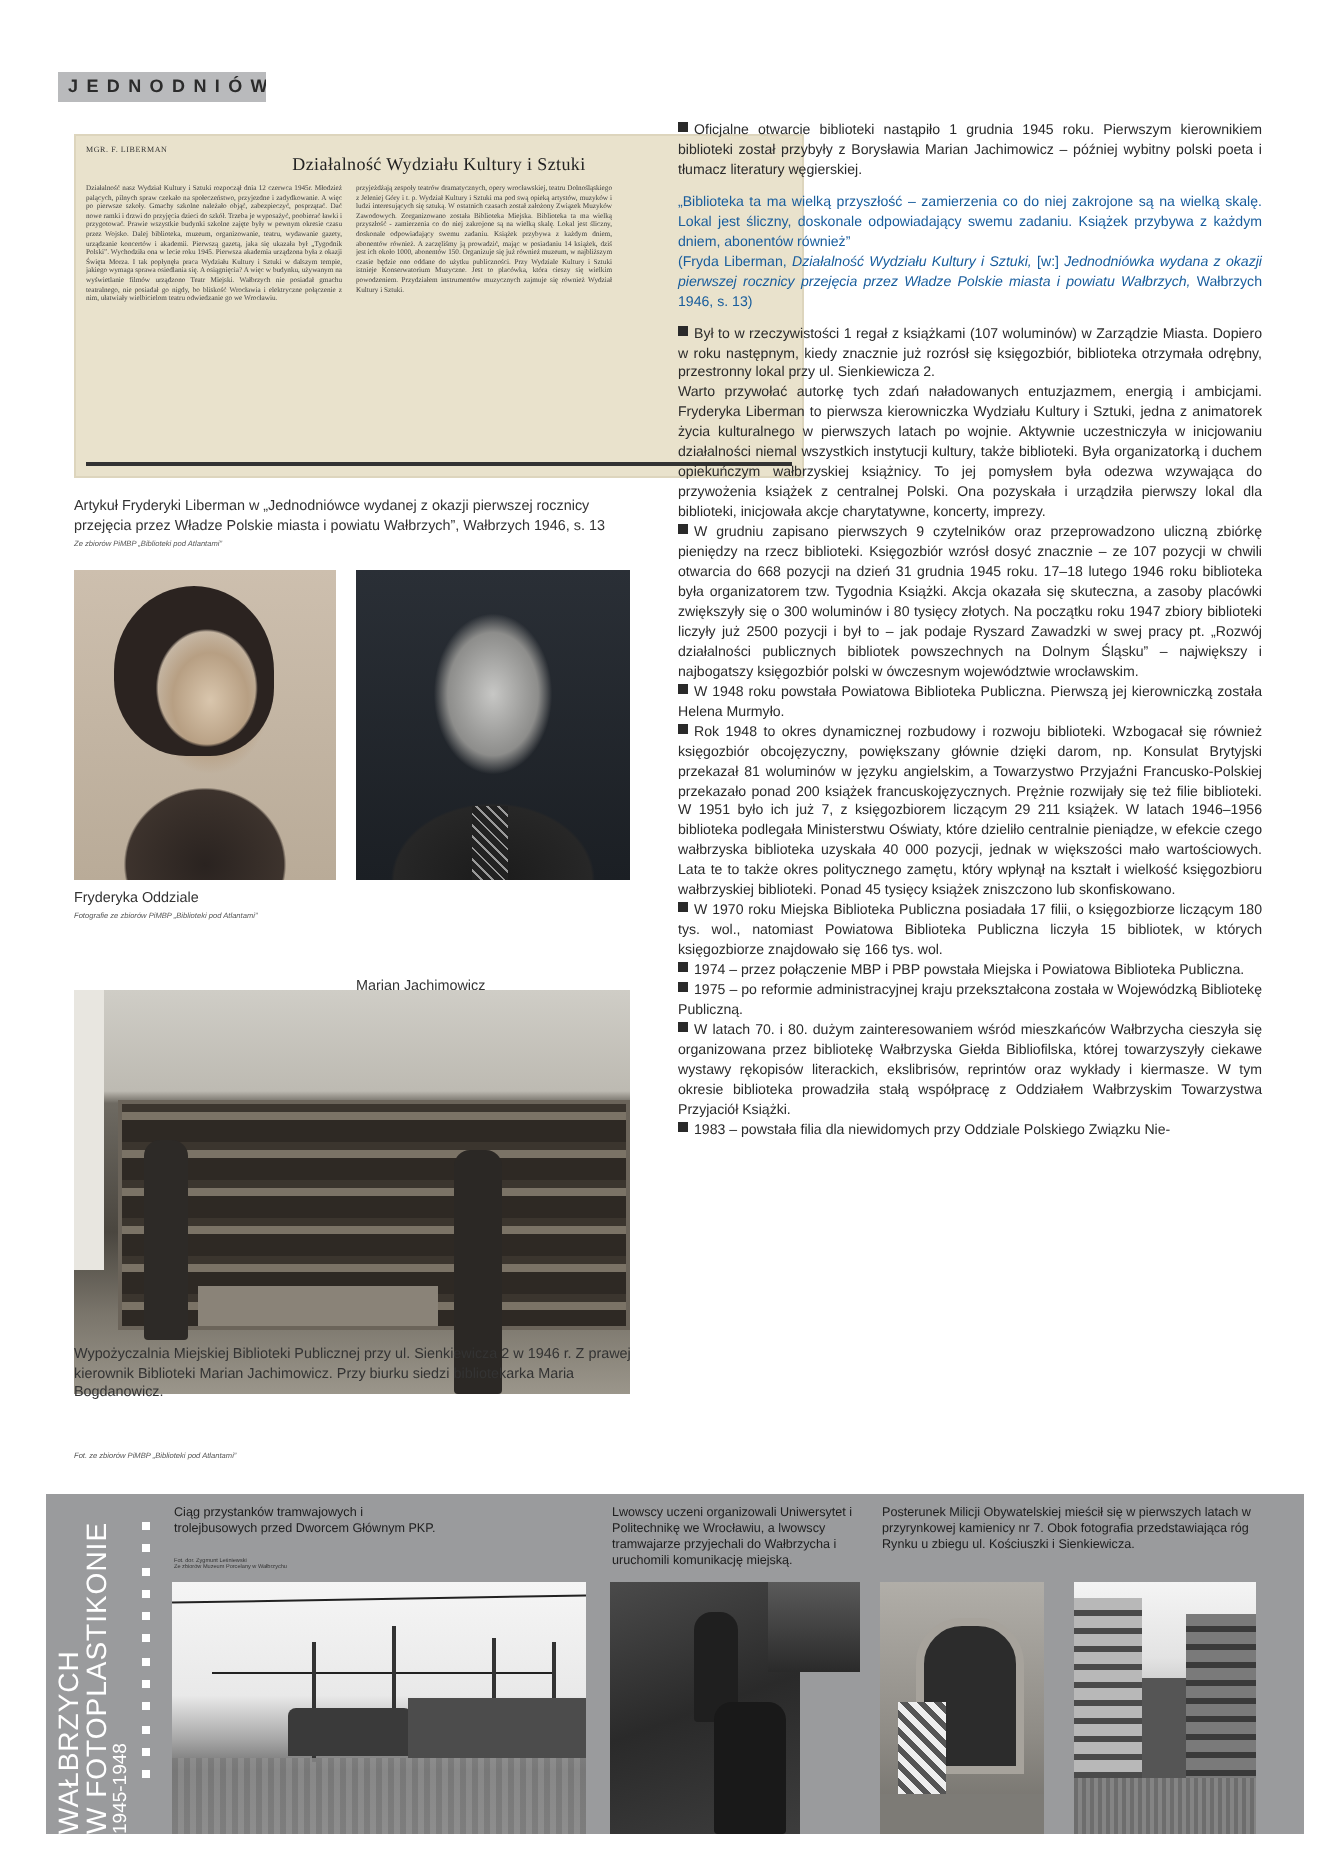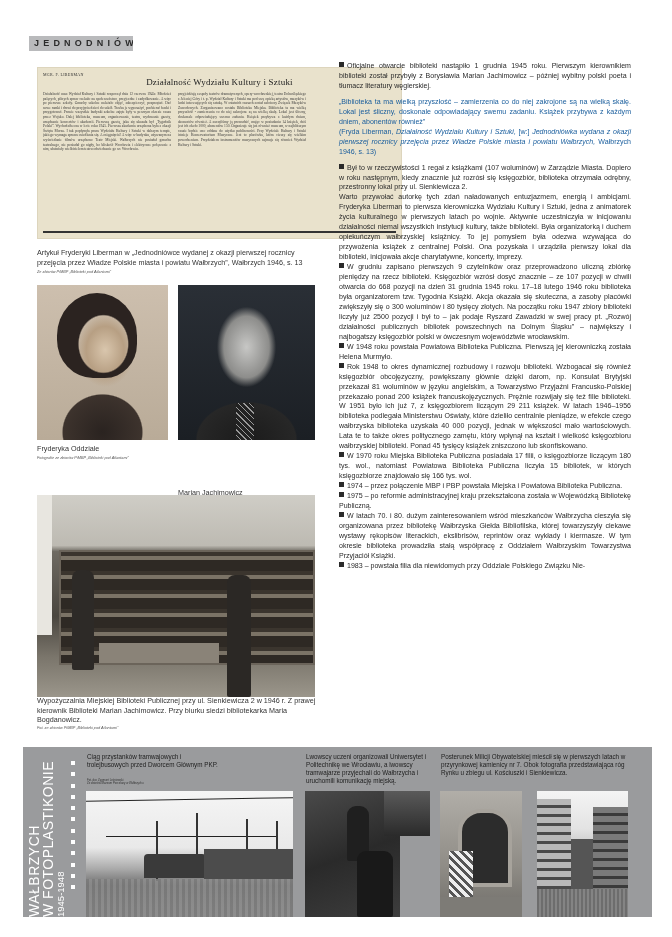--- a/index.html
+++ b/index.html
@@ -100,21 +100,21 @@
 <div class="credit" style="left:37px; top:456px;">Fotografie ze zbiorów PiMBP „Biblioteki pod Atlantami”</div>
 <div class="caption" style="left:178px; top:444px;margin-top:44px;">Marian Jachimowicz</div>
 
 <div class="photo photo-library">
   <div class="window"></div>
   <div class="shelves"></div>
   <div class="desk"></div>
   <div class="person1"></div>
   <div class="person2"></div>
 </div>
-<div class="caption" style="left:37px; top:696px; width:282px;">Wypożyczalnia Miejskiej Biblioteki Publicznej przy ul. Sienkiewicza 2 w 1946 r. Z prawej kierownik Biblioteki Marian Jachimowicz. Przy biurku siedzi bibliotekarka Maria Bogdanowicz.</div>
+<div class="caption" style="left:37px; top:672px; width:282px;">Wypożyczalnia Miejskiej Biblioteki Publicznej przy ul. Sienkiewicza 2 w 1946 r. Z prawej kierownik Biblioteki Marian Jachimowicz. Przy biurku siedzi bibliotekarka Maria Bogdanowicz.</div>
 <div class="credit" style="left:37px; top:726px;">Fot. ze zbiorów PiMBP „Biblioteki pod Atlantami”</div>
 
 <div class="text-col">
   <p><span class="bullet"></span><span>Oficjalne otwarcie biblioteki nastąpiło 1 grudnia 1945 roku. Pierwszym kierownikiem biblioteki został przybyły z Borysławia Marian Jachimowicz – później wybitny polski poeta i tłumacz literatury węgierskiej.</span></p>
   <div class="gap"></div>
   <p class="quote">
     <span>„Biblioteka ta ma wielką przyszłość – zamierzenia co do niej zakrojone są na wielką skalę. Lokal jest śliczny, doskonale odpowiadający swemu zadaniu. Książek przybywa z każdym dniem, abonentów również”</span><br>
     <span>(Fryda Liberman, </span><i>Działalność Wydziału Kultury i Sztuki,</i><span> [w:] </span><i>Jednodniówka wydana z okazji pierwszej rocznicy przejęcia przez Władze Polskie miasta i powiatu Wałbrzych,</i><span> Wałbrzych 1946, s. 13)</span>
   </p>
   <div class="gap"></div>

